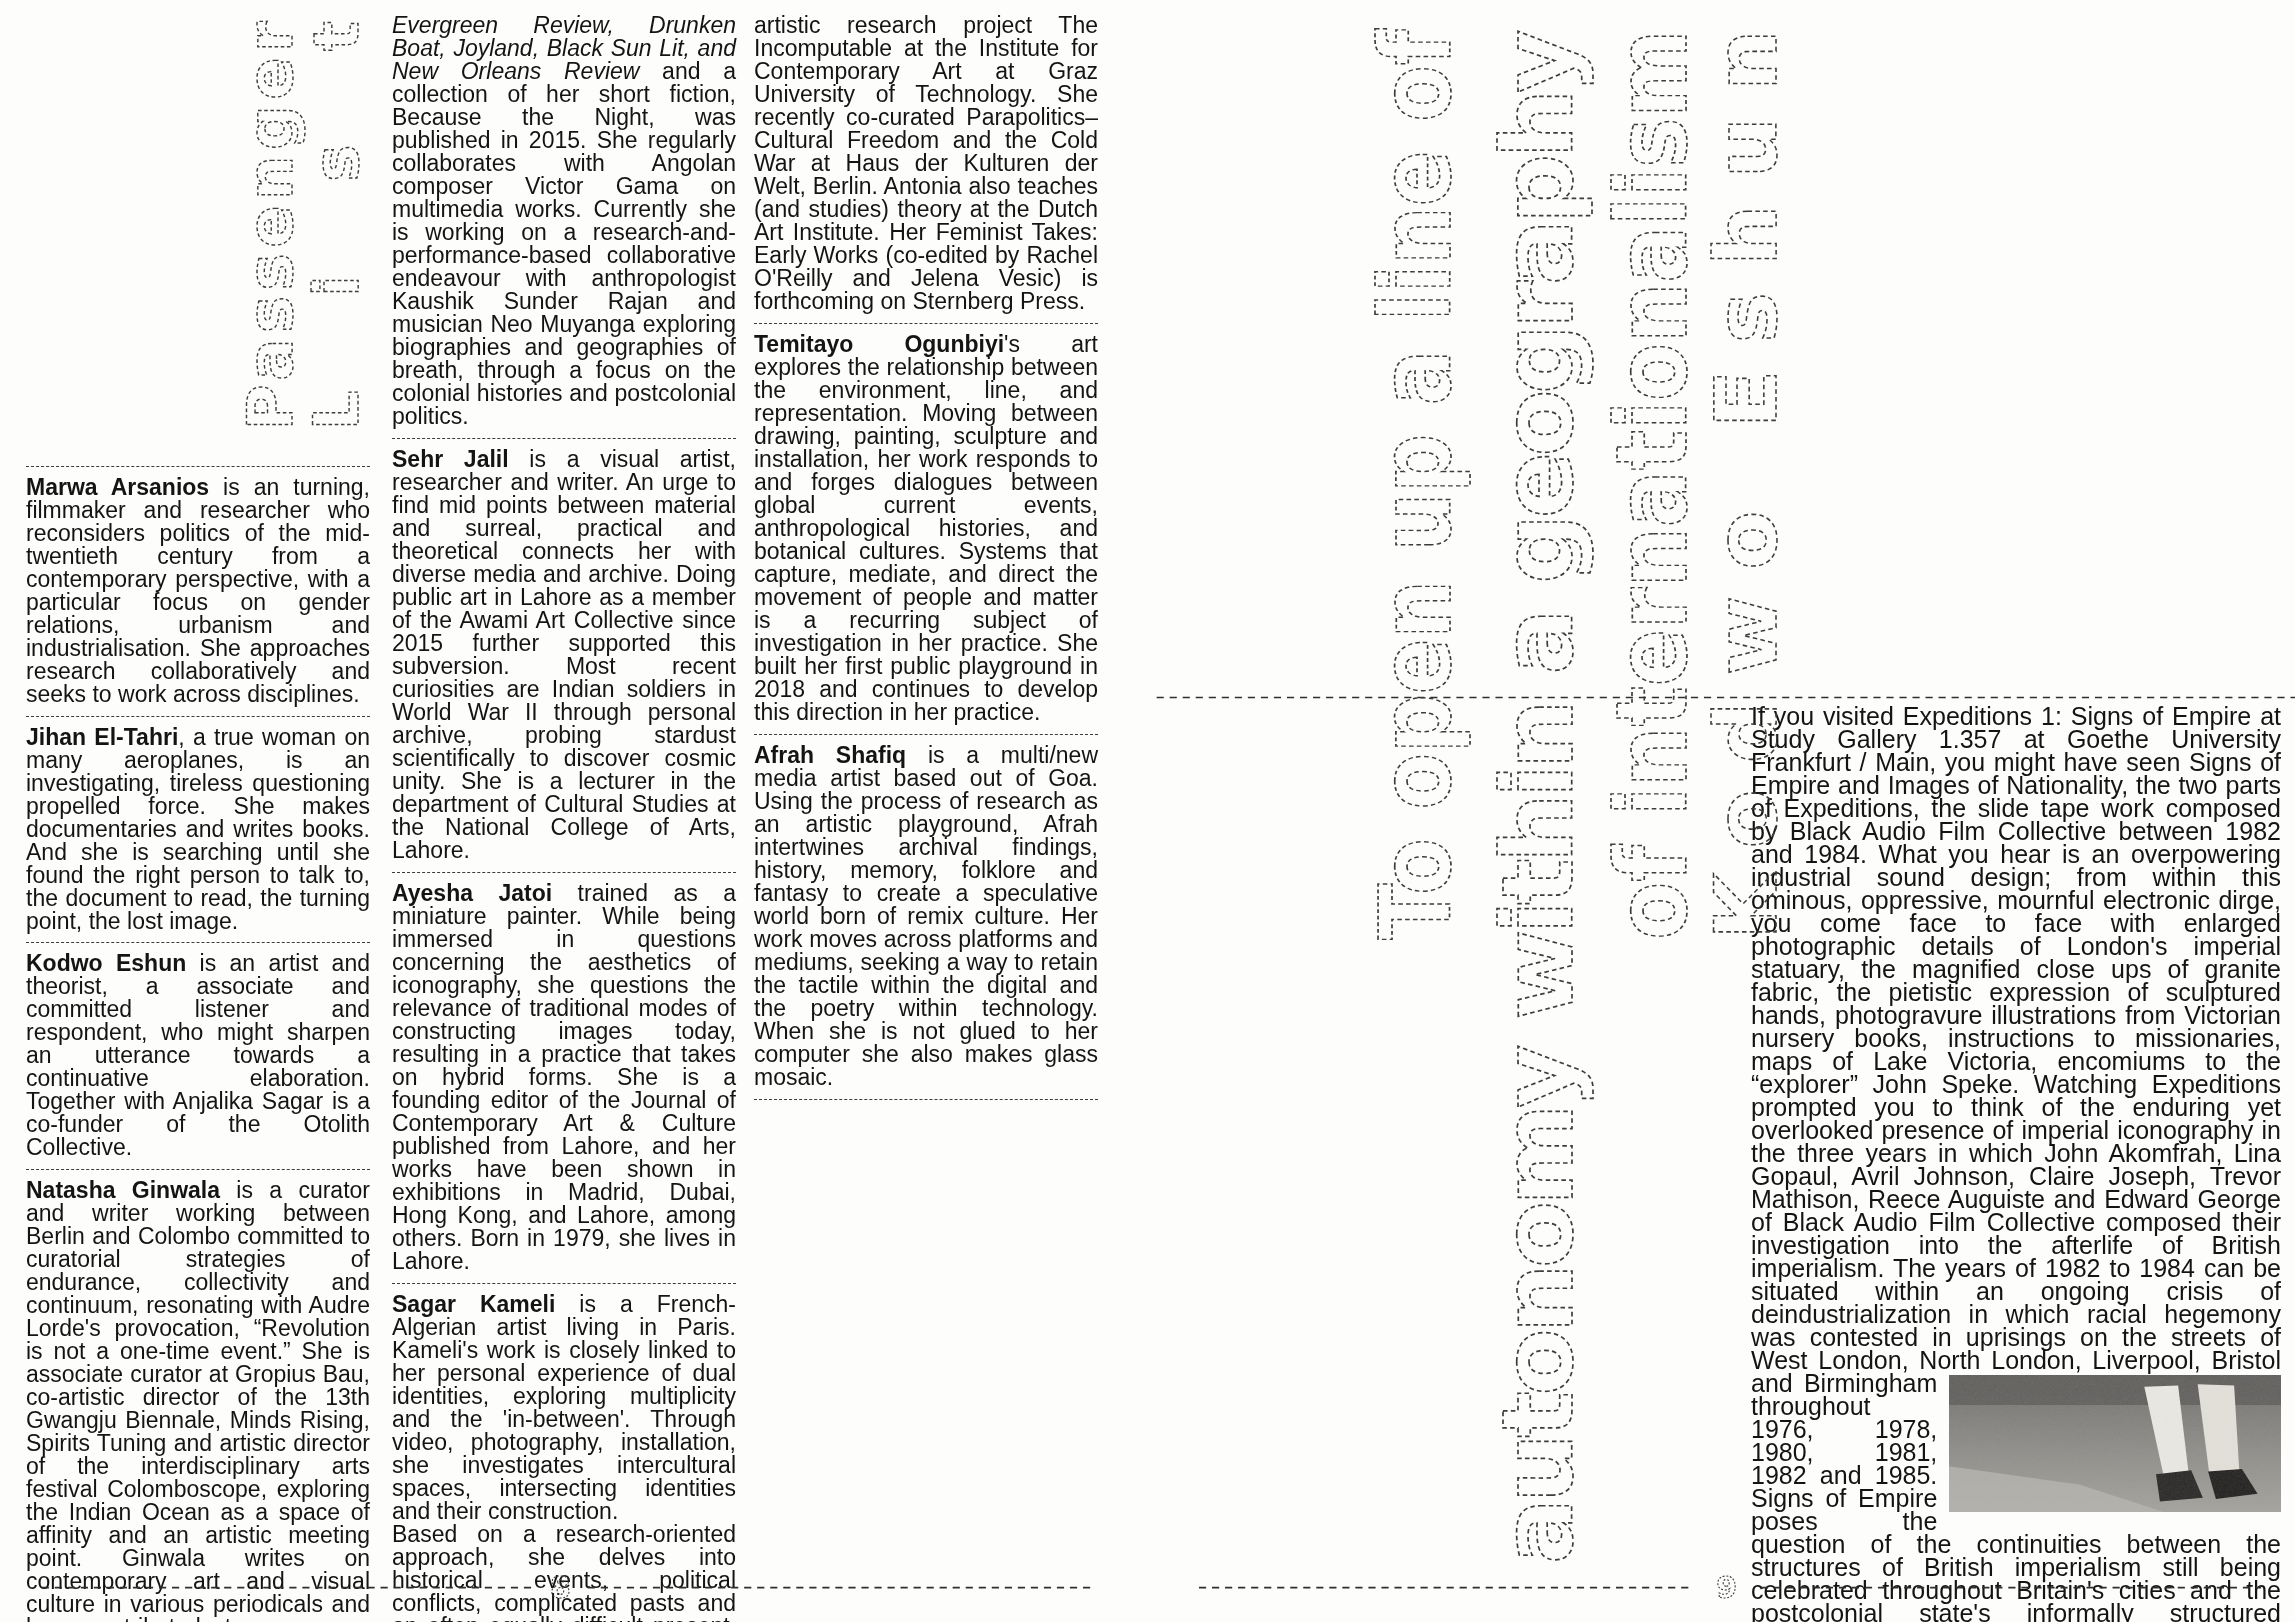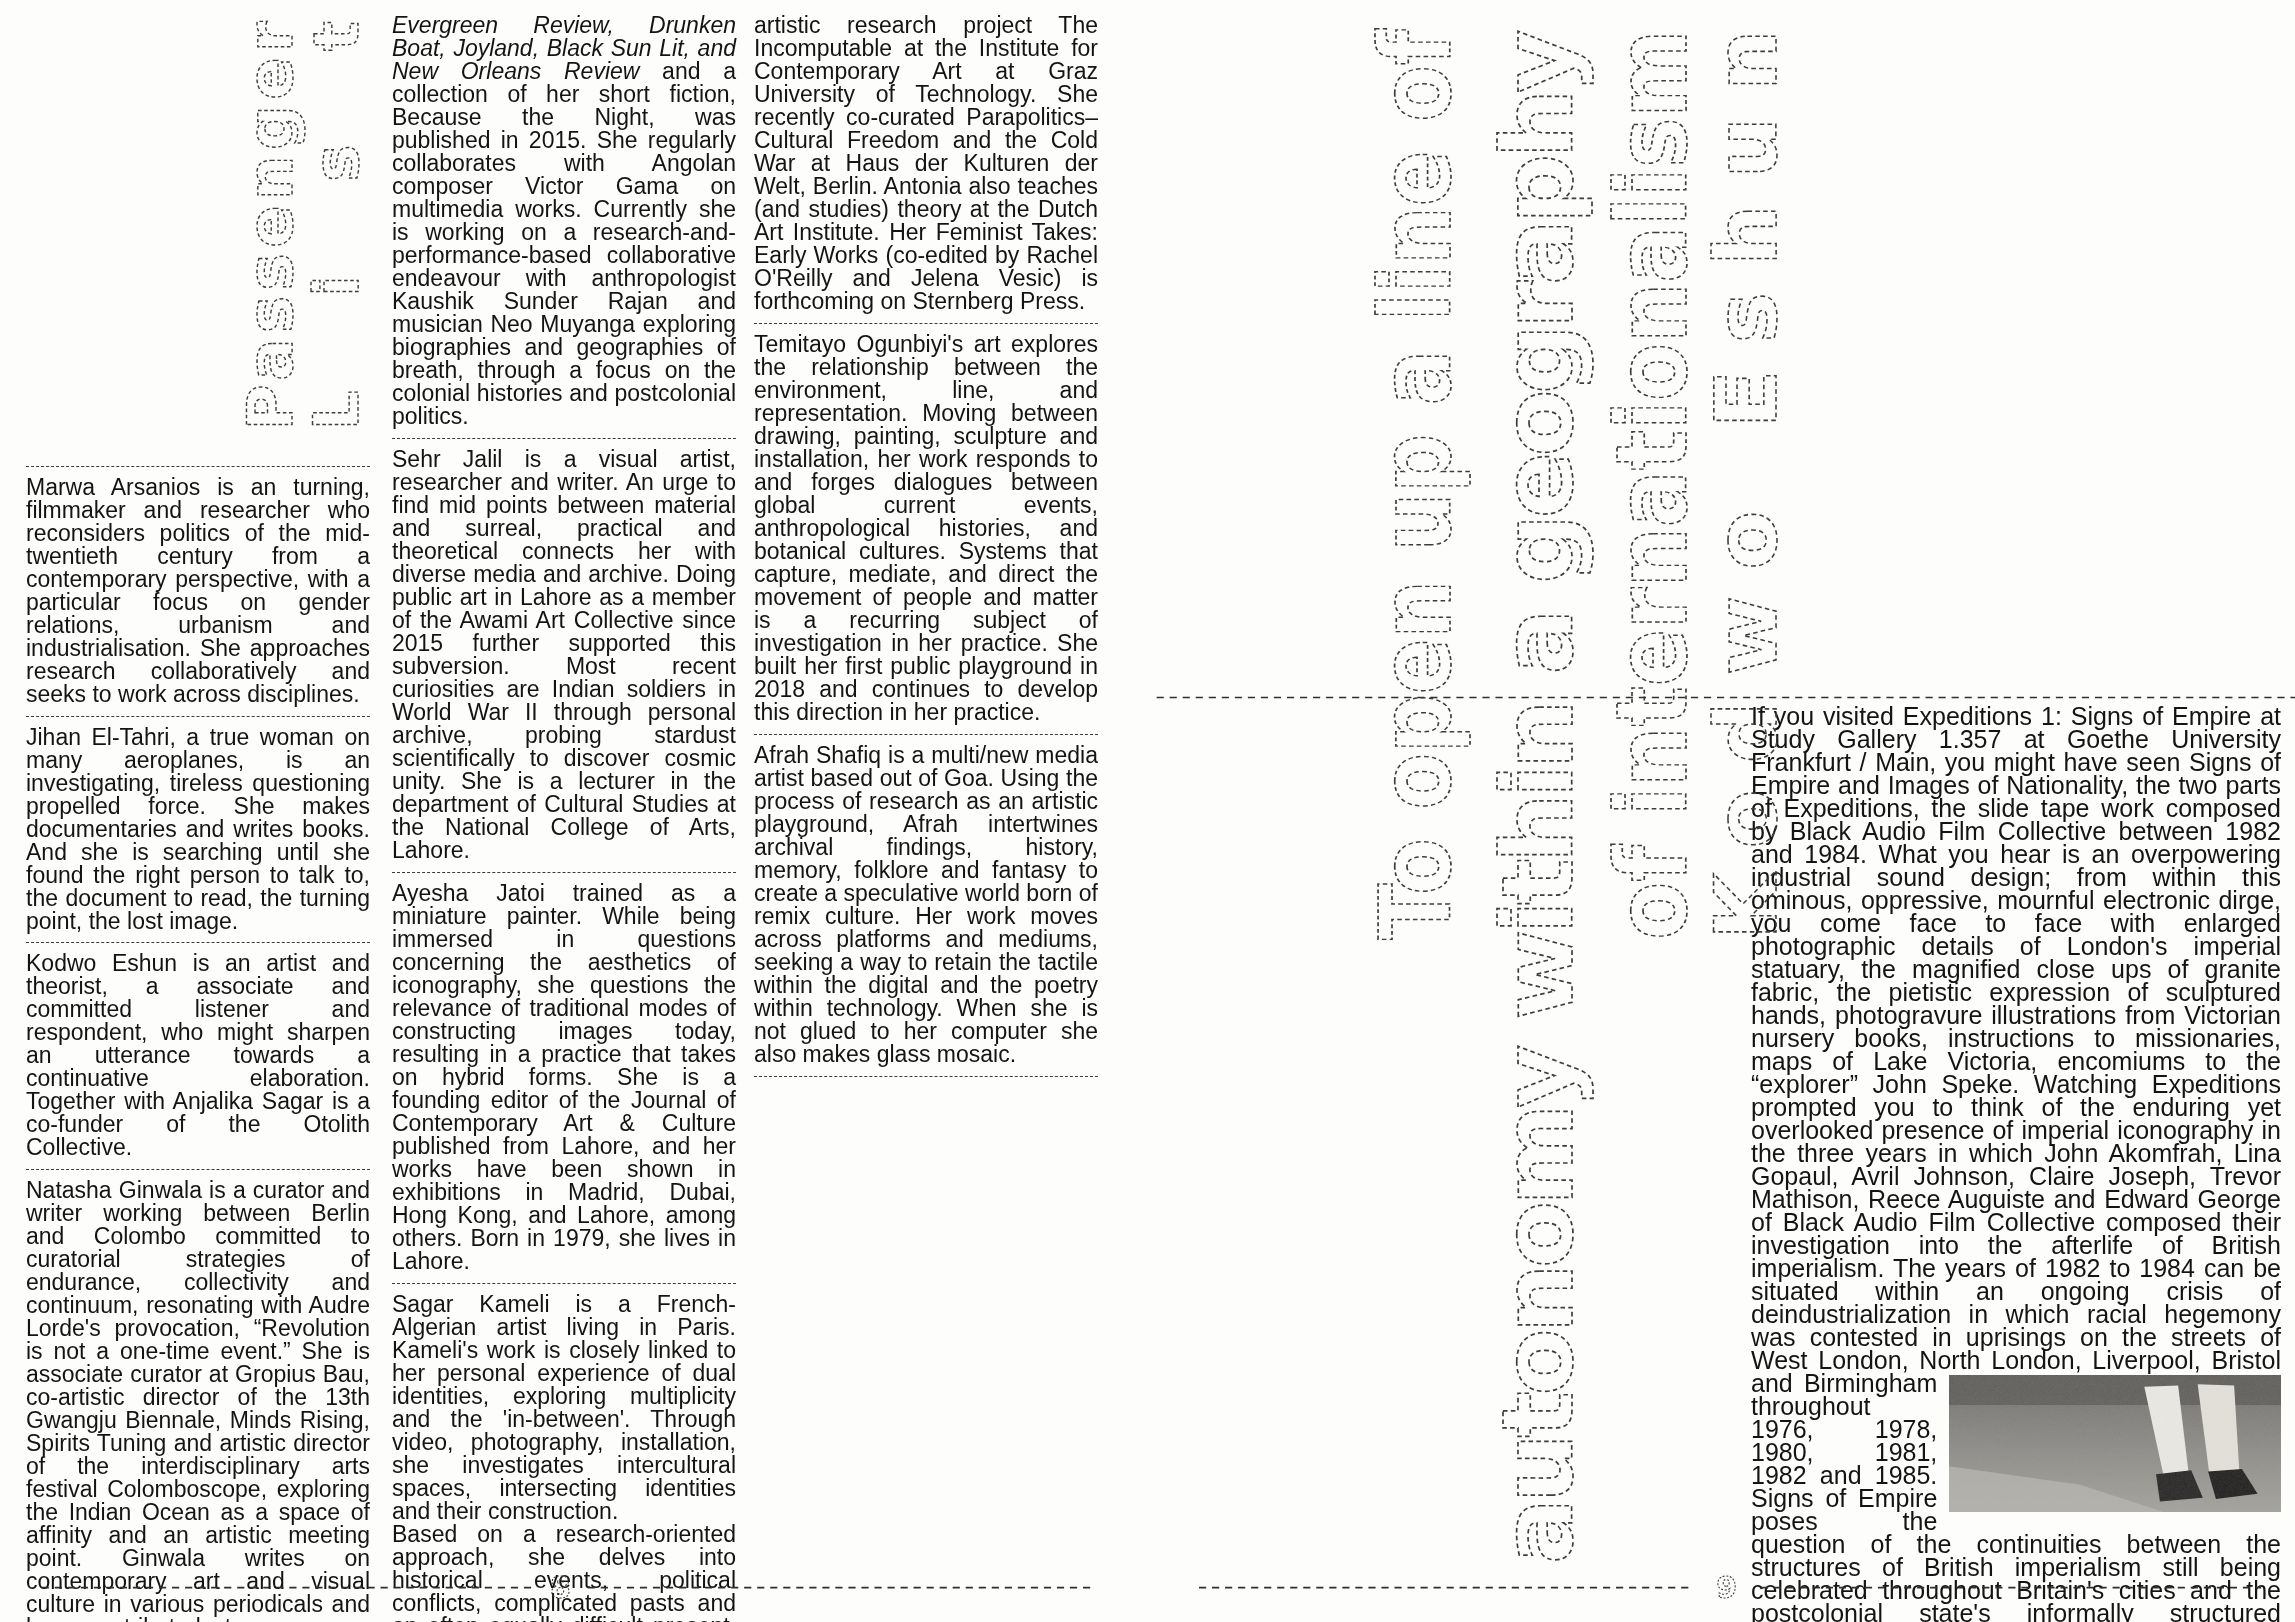--- a/index.html
+++ b/index.html
@@ -18,21 +18,21 @@
   #col1 { left:26px;  top:456px; }
   #col2 { left:392px; top:14.3px; }
   #col3 { left:754px; top:14.3px; }
   #essay {
     position:absolute; left:1751px; top:705px; width:530px;
     font-size:25px; line-height:23px; text-align:justify;
     hyphens:auto; -webkit-hyphens:auto;
   }
   .sep { border-top:1.6px dashed #3c3c3c; height:0; margin:9.8px 0 9px 0; }
   .bio { margin:0; }
-  .bio-name { font-weight:400; }
+  .bio-name { font-weight:700; }
   .bio-text { white-space:pre-line; }
   .ital { font-style:italic; }
   .photo-float {
     float:right; width:332px; height:137px;
     margin:2.6px 0 3.9px 11.7px; display:block;
   }
   .overlay { position:absolute; left:0; top:0; pointer-events:none; }
   .dotted-text text {
     fill:none; stroke:#3d3d3d;
     font-family:"DejaVu Sans", sans-serif; font-weight:700;

